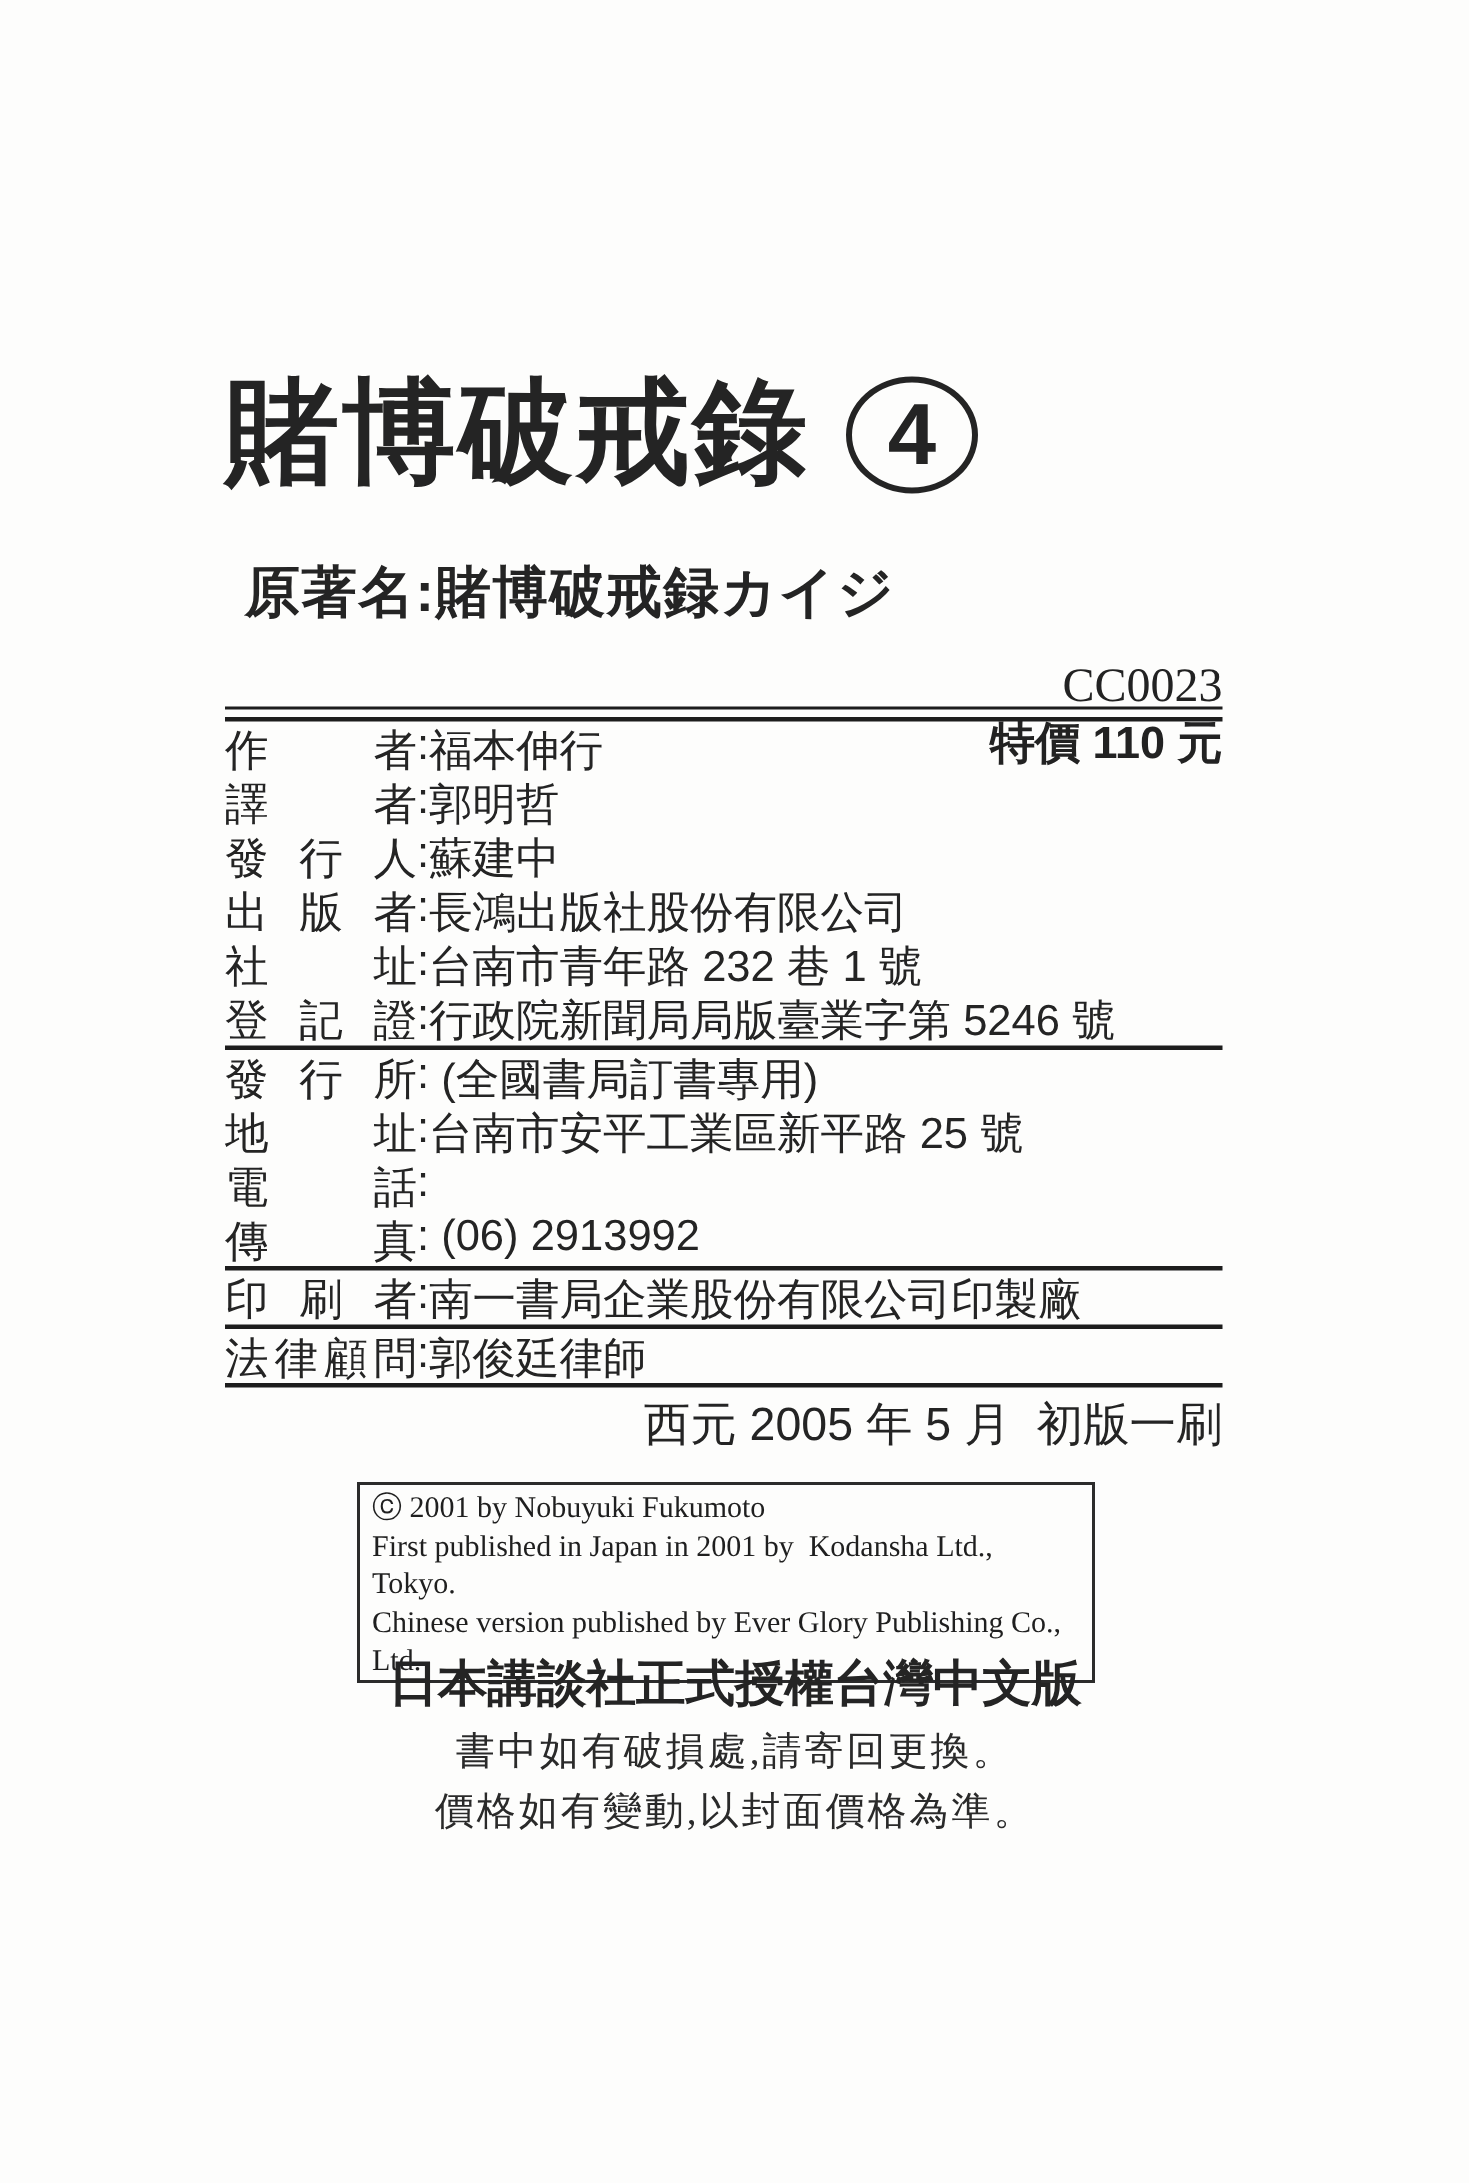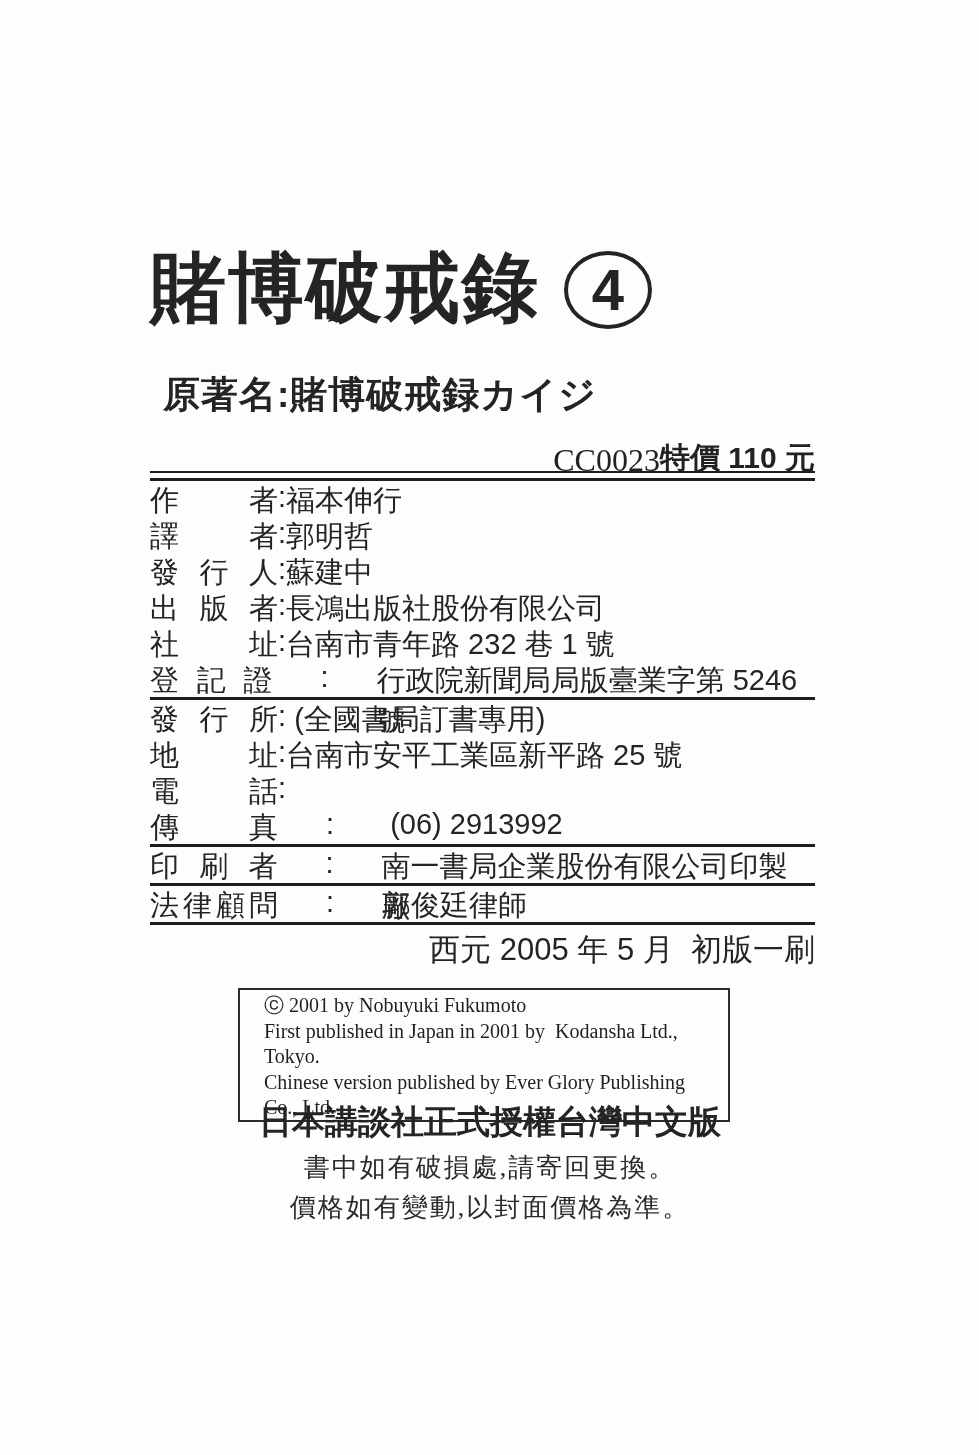--- a/index.html
+++ b/index.html
@@ -28,53 +28,53 @@
     font-size:58px;font-weight:700;color:#242424;
   }
   .subtitle{
     position:absolute;left:163px;top:370px;
     font-size:37px;font-weight:700;letter-spacing:1px;color:#242424;
     white-space:nowrap;
   }
   
   .price-row{
     position:absolute;left:150px;top:438px;width:665px;
-    display:flex;justify-content:flex-end;align-items:flex-end;
+    display:flex;justify-content:center;align-items:flex-end;flex-direction:column;
   }
   .code{
     font-family:"Liberation Serif","DejaVu Serif",serif;
     font-size:32px;color:#222;
   }
   .price{font-size:30px;font-weight:600;color:#222;white-space:pre-wrap;}
   .price-rule{
     position:absolute;left:150px;top:471px;width:665px;height:5px;
     border-top:2px solid #1d1d1d;border-bottom:3px solid #1d1d1d;
   }
   
   .colophon{position:absolute;left:150px;top:481px;width:665px;}
   .crow{
     height:36px;display:flex;align-items:flex-start;
     font-size:29px;font-weight:400;color:#242424;white-space:nowrap;
   }
-  .crow.rule{border-bottom:3px solid #1d1d1d;gap:48px;}
+  .crow.rule{border-bottom:3px solid #1d1d1d;}
   .clabel{
     display:inline-block;width:128px;
     text-align:justify;text-align-last:justify;
   }
   .csep{display:inline-block;}
   .cvalue{display:inline-block;white-space:pre-wrap;}
   .edition{
     height:42px;text-align:right;padding-top:4px;
     font-size:31px;font-weight:500;color:#242424;white-space:pre-wrap;
   }
   
   .cbox{
     position:absolute;left:238px;top:988px;width:492px;height:134px;
     border:2px solid #2b2b2b;box-sizing:border-box;
-    padding:3px 8px 0 24px;
+    padding:3px 8px 0 8px;
   }
   .cbox-line{
     font-family:"Liberation Serif","DejaVu Serif",serif;
     font-size:20px;line-height:25.5px;color:#1f1f1f;white-space:pre-wrap;
   }
   
   .footer{
     position:absolute;left:150px;top:1100px;width:680px;text-align:center;
   }
   .license-line{

